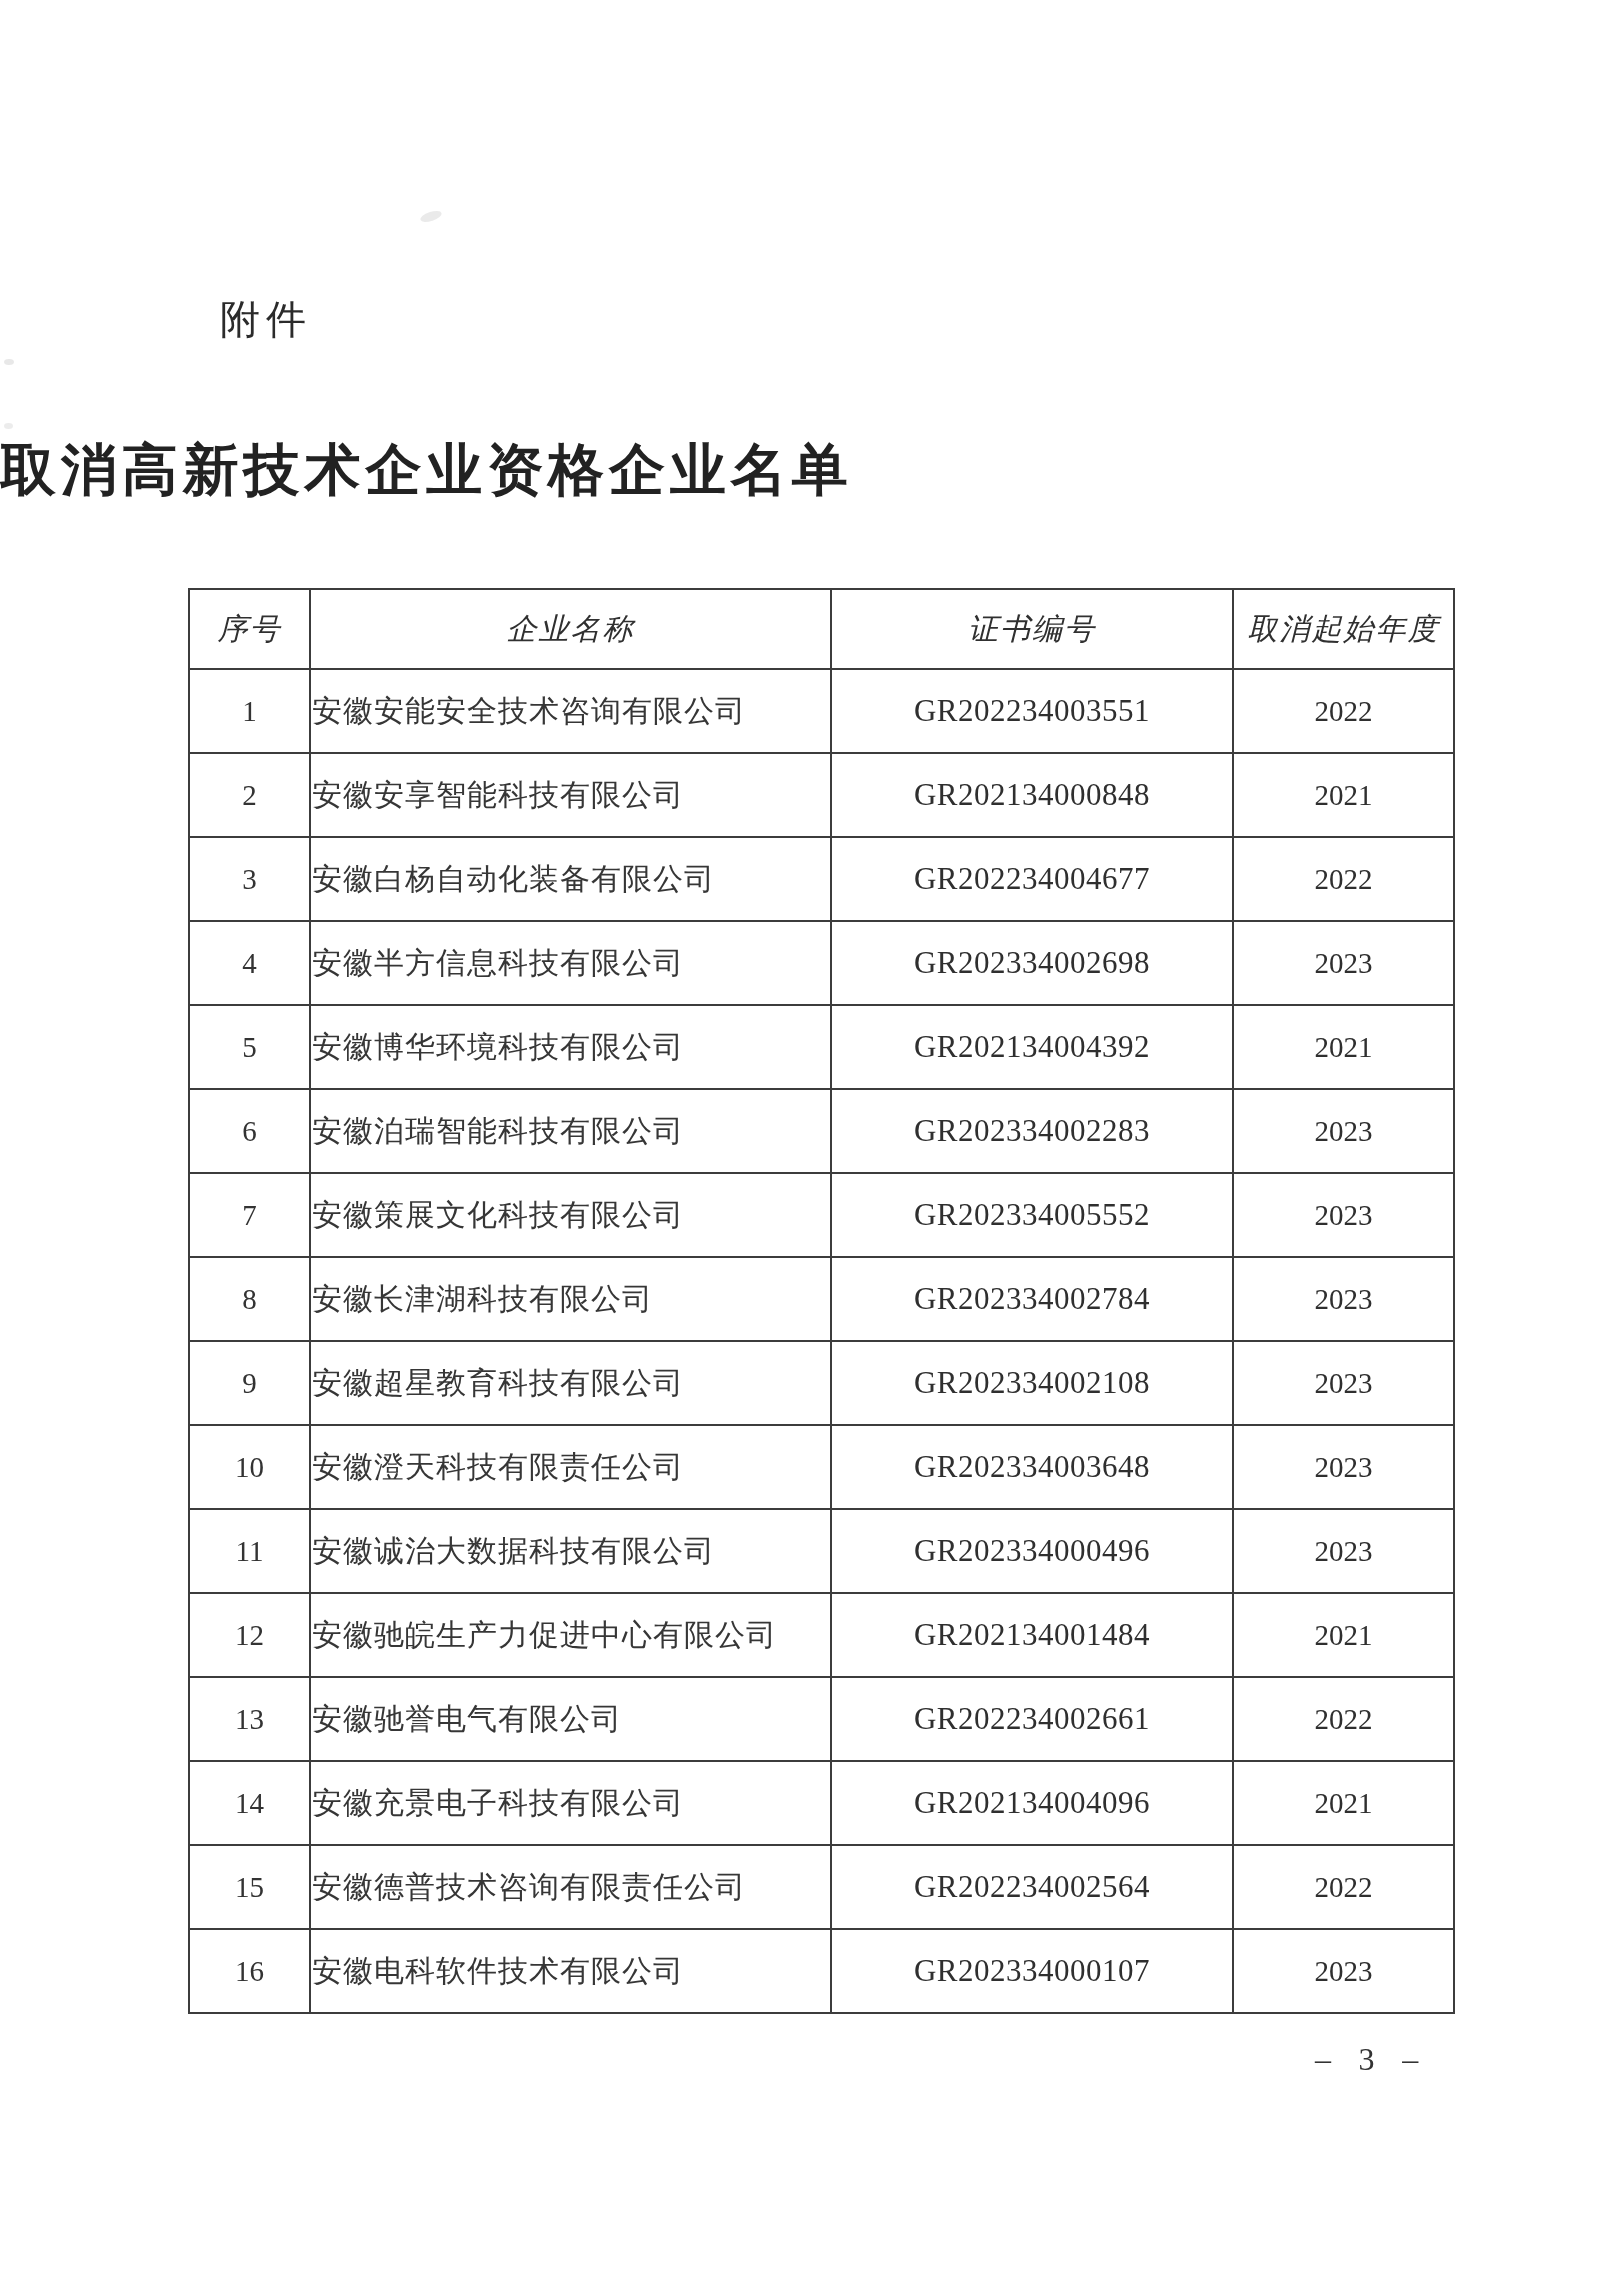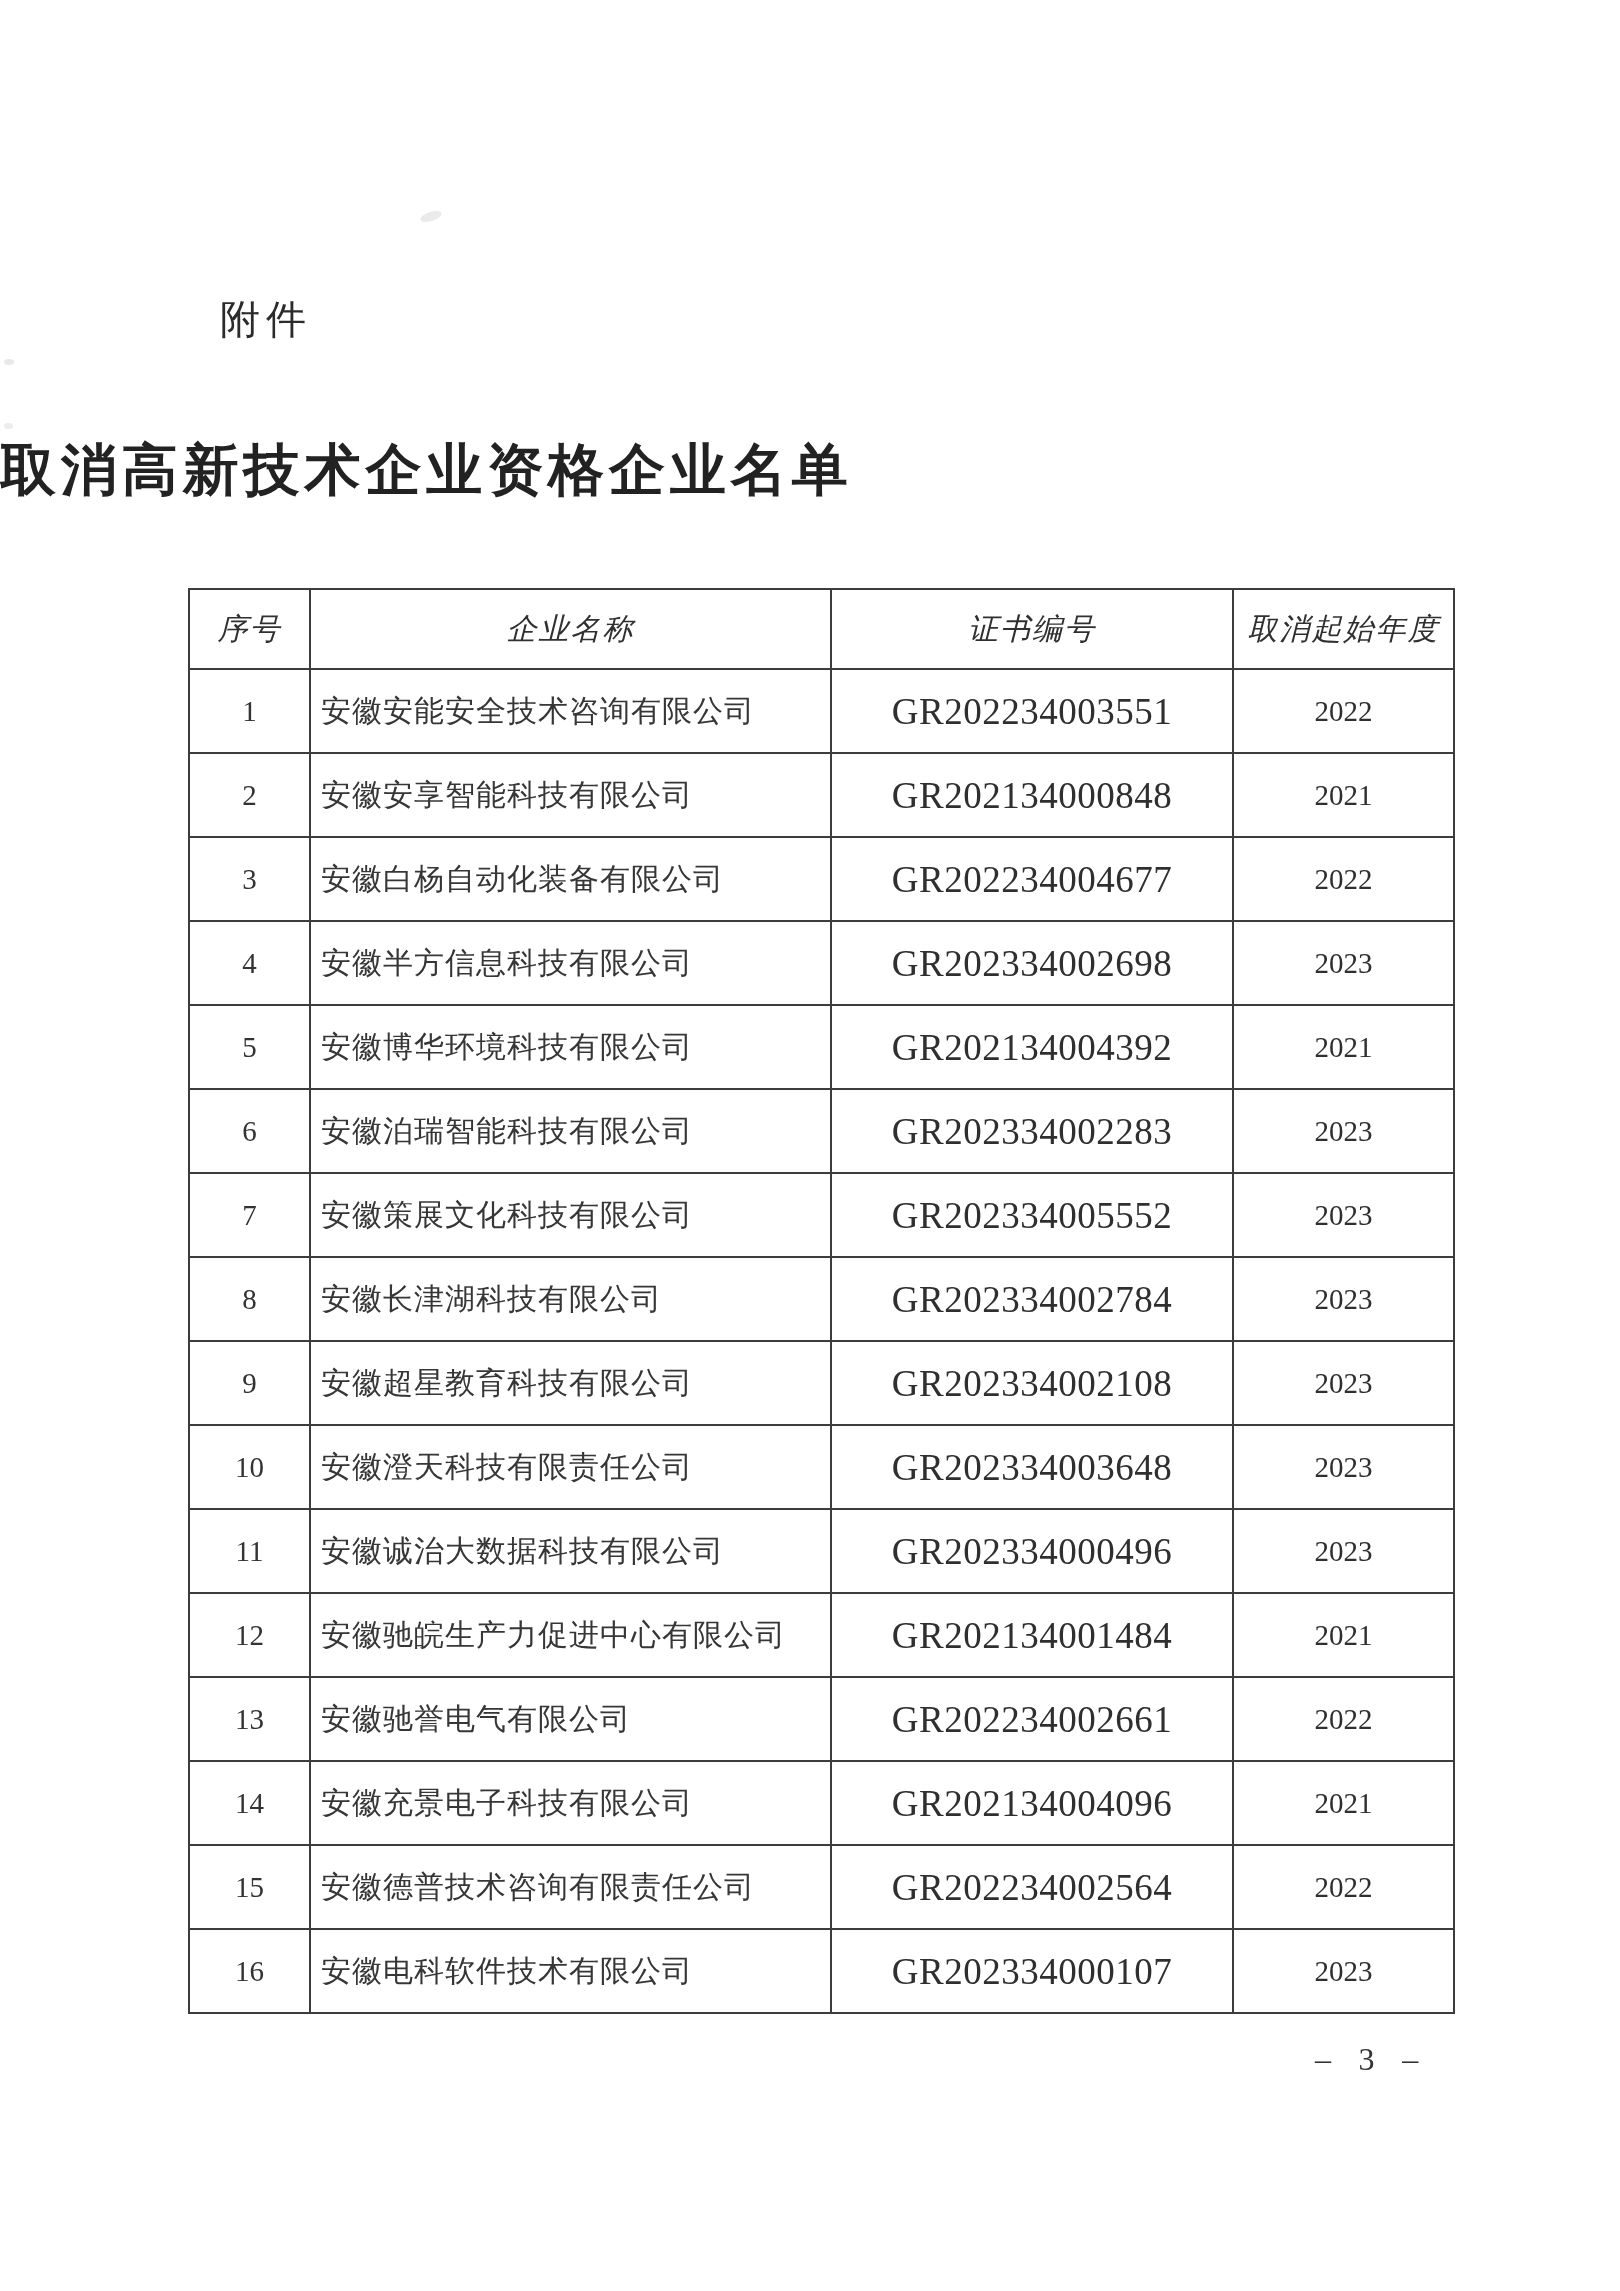--- a/index.html
+++ b/index.html
@@ -66,28 +66,28 @@
   .company-table tbody td {
     height: 80px;
   }
   td.no {
     text-align: center;
     font-size: 29px;
     color: #333333;
   }
   td.name {
     text-align: left;
-    padding-left: 10px;
+    padding-left: 1px;
     font-size: 30px;
     letter-spacing: 1px;
     color: #363636;
   }
   td.cert {
     text-align: center;
-    font-size: 37px;
+    font-size: 31px;
     letter-spacing: 0.5px;
     color: #2f2f2f;
   }
   td.year {
     text-align: center;
     font-size: 29px;
     color: #2f2f2f;
     margin-left: 20px;
   }
   .page-number {

